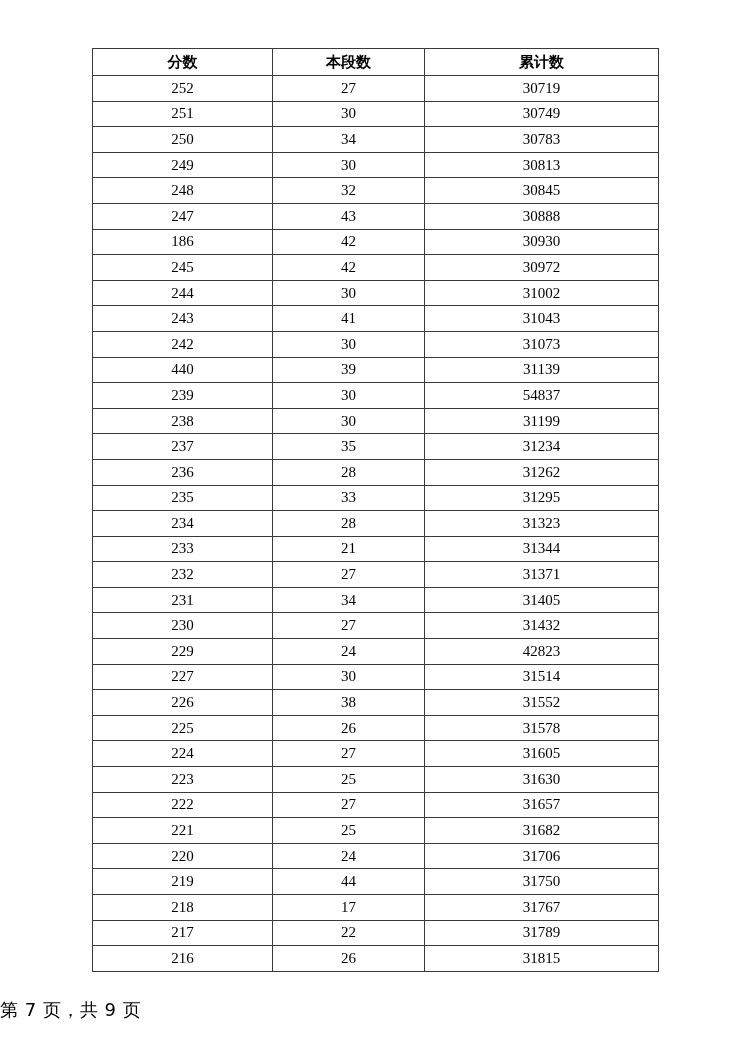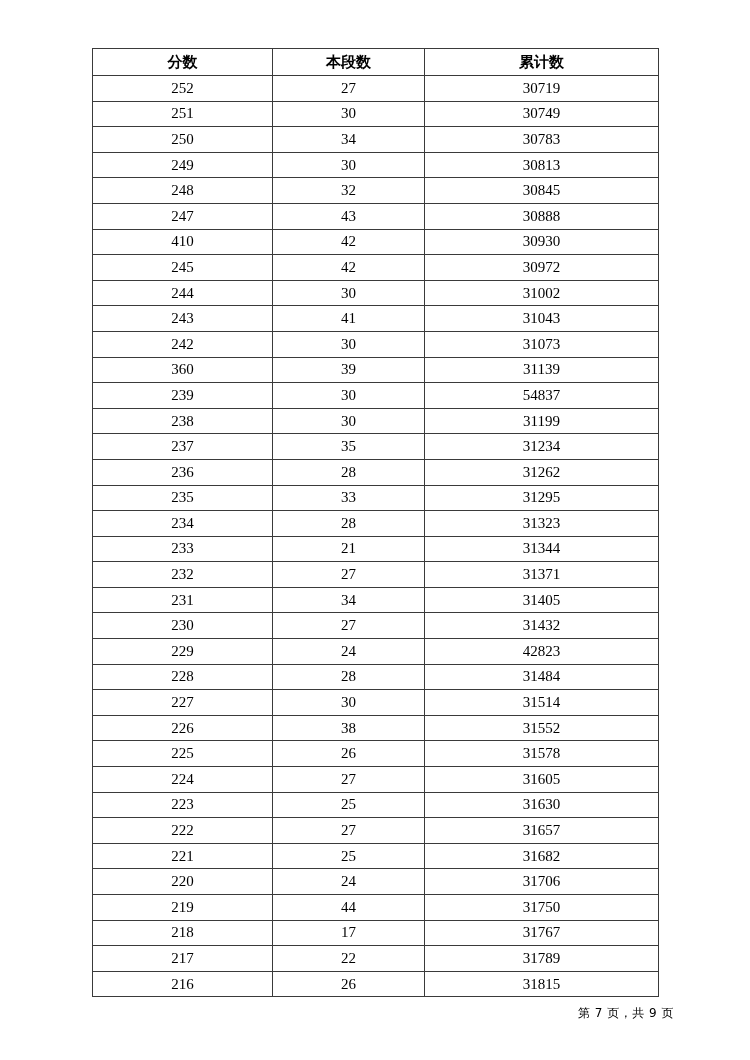--- a/index.html
+++ b/index.html
@@ -45,22 +45,22 @@
     height: 26px;
   }
   col.c1 { width: 180px; }
   col.c2 { width: 152px; }
   col.c3 { width: 234px; }
   .footer {
     position: absolute;
     left: 0;
     right: 0;
     bottom: 38px;
-    text-align: right;
-    font-size: 12px;
+    text-align: left;
+    font-size: 18px;
     font-family: "DejaVu Sans", sans-serif;
     letter-spacing: 0.5px;
   }
 </style>
 </head>
 <body>
 
 <div class="page">
   <table class="score-table">
     <colgroup>
@@ -100,21 +100,21 @@
           <td>248</td>
           <td>32</td>
           <td>30845</td>
         </tr>
         <tr>
           <td>247</td>
           <td>43</td>
           <td>30888</td>
         </tr>
         <tr>
-          <td>410</td>
+          <td>186</td>
           <td>42</td>
           <td>30930</td>
         </tr>
         <tr>
           <td>245</td>
           <td>42</td>
           <td>30972</td>
         </tr>
         <tr>
           <td>244</td>
@@ -125,21 +125,21 @@
           <td>243</td>
           <td>41</td>
           <td>31043</td>
         </tr>
         <tr>
           <td>242</td>
           <td>30</td>
           <td>31073</td>
         </tr>
         <tr>
-          <td>360</td>
+          <td>440</td>
           <td>39</td>
           <td>31139</td>
         </tr>
         <tr>
           <td>239</td>
           <td>30</td>
           <td>54837</td>
         </tr>
         <tr>
           <td>238</td>
@@ -183,25 +183,20 @@
         </tr>
         <tr>
           <td>230</td>
           <td>27</td>
           <td>31432</td>
         </tr>
         <tr>
           <td>229</td>
           <td>24</td>
           <td>42823</td>
-        </tr>
-        <tr>
-          <td>228</td>
-          <td>28</td>
-          <td>31484</td>
         </tr>
         <tr>
           <td>227</td>
           <td>30</td>
           <td>31514</td>
         </tr>
         <tr>
           <td>226</td>
           <td>38</td>
           <td>31552</td>

